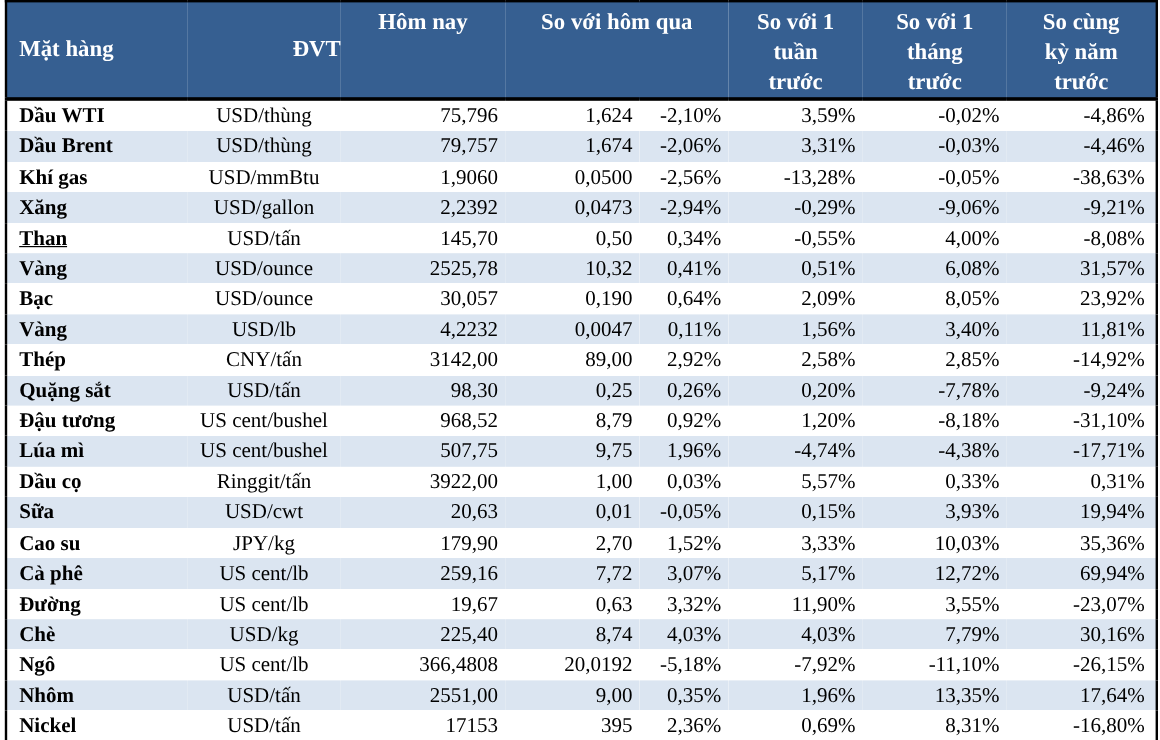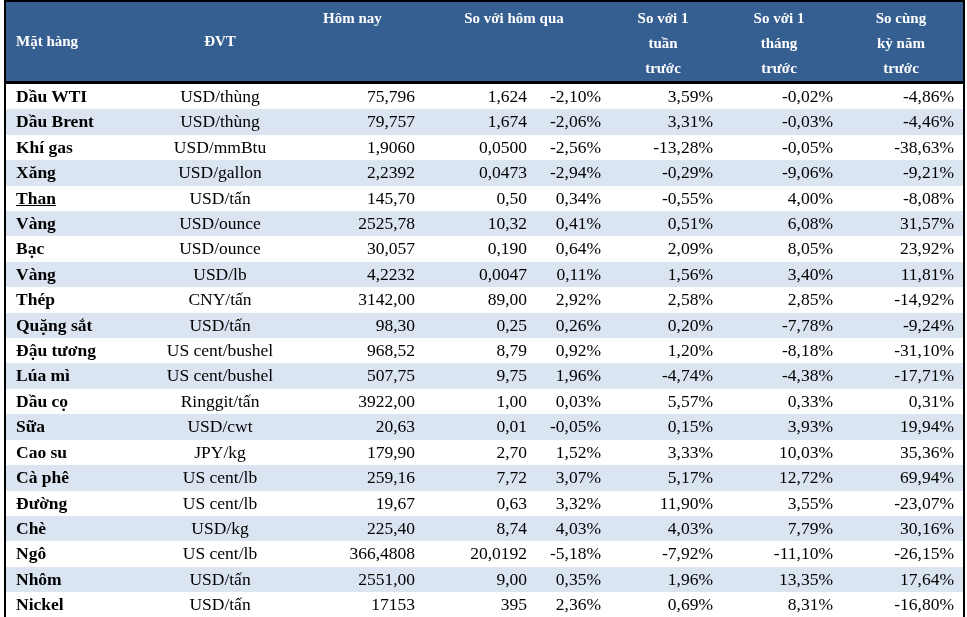--- a/index.html
+++ b/index.html
@@ -34,38 +34,38 @@
   col.c-pmonth { width: 120px; }
   col.c-pyear  { width: 125px; }
 
   thead th {
     background: #365F91;
     color: #ffffff;
     font-weight: bold;
     border-bottom: 3px solid #000000;
     height: 75px;
     padding: 0;
-    font-size: 15px;
+    font-size: 19px;
   }
   thead th.v-top {
     vertical-align: top;
     padding-top: 4px;
     text-align: center;
     line-height: 25px;
     white-space: pre-line;
   }
   thead th.v-mid {
     vertical-align: middle;
   }
   thead th.h-name {
     text-align: left;
     padding-left: 10px;
   }
   thead th.h-unit {
-    text-align: center;
+    text-align: right;
   }
 
   tbody td {
     height: 25.4px;
     line-height: 25.4px;
     padding: 0;
     white-space: nowrap;
     overflow: hidden;
   }
   tbody tr.stripe td { background: #DBE5F1; }

